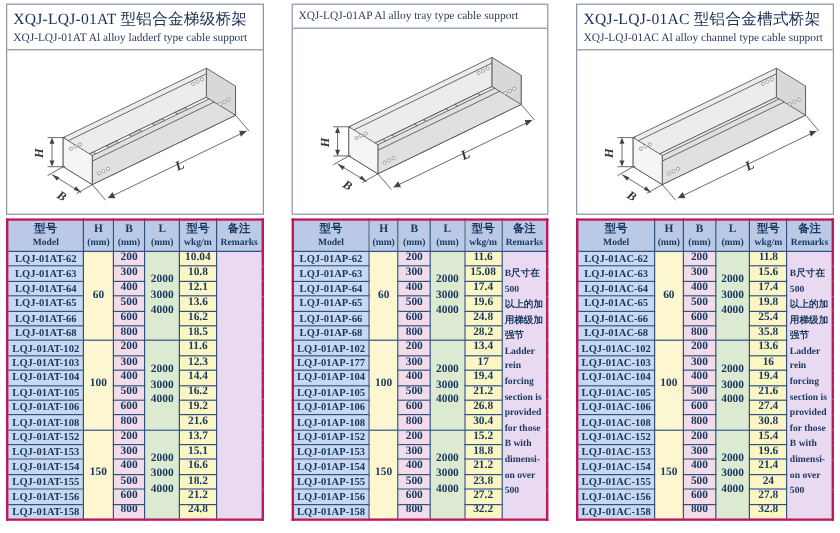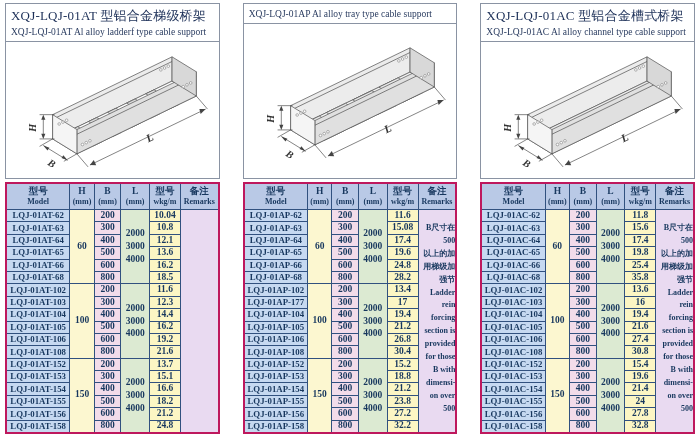--- a/index.html
+++ b/index.html
@@ -16,21 +16,21 @@
   th,td{border:1px solid #31517f;text-align:center;padding:0;overflow:hidden}
   th{background:#b9c9e6;font-size:9.5px;font-weight:bold;height:25px;line-height:1.15}
   th .unit{font-size:8px;font-weight:bold}
   tbody tr{height:12.4px}
   td{font-size:9.5px;font-weight:bold;line-height:1}
   td.model{background:#c6d9f1;font-size:8.8px;white-space:nowrap}
   td.hcol{background:#fcf7d0}
   td.bcol{background:#f2dcea}
   td.lcol{background:#dcead2;white-space:pre-line;line-height:1.35}
   td.wcol{background:#fcf6c4}
-  td.rcol{background:#e9daf1;vertical-align:top;white-space:pre-line;font-size:8px;line-height:12.9px;padding-top:12px;text-align:right;padding-left:2px}
+  td.rcol{background:#e9daf1;vertical-align:top;white-space:pre-line;font-size:8px;line-height:12.9px;padding-top:12px;text-align:left;padding-left:2px}
   .dimlabel{font-family:"Liberation Serif",serif;font-style:italic;font-weight:bold;fill:#333}
 </style>
 </head>
 <body>
 
 <div class="page" id="panels">
     <div class="panel">
     <div class="panel-top">
       <div class="panel-title">
         <div class="title-zh">XQJ-LQJ-01AT 型铝合金梯级桥架</div>

